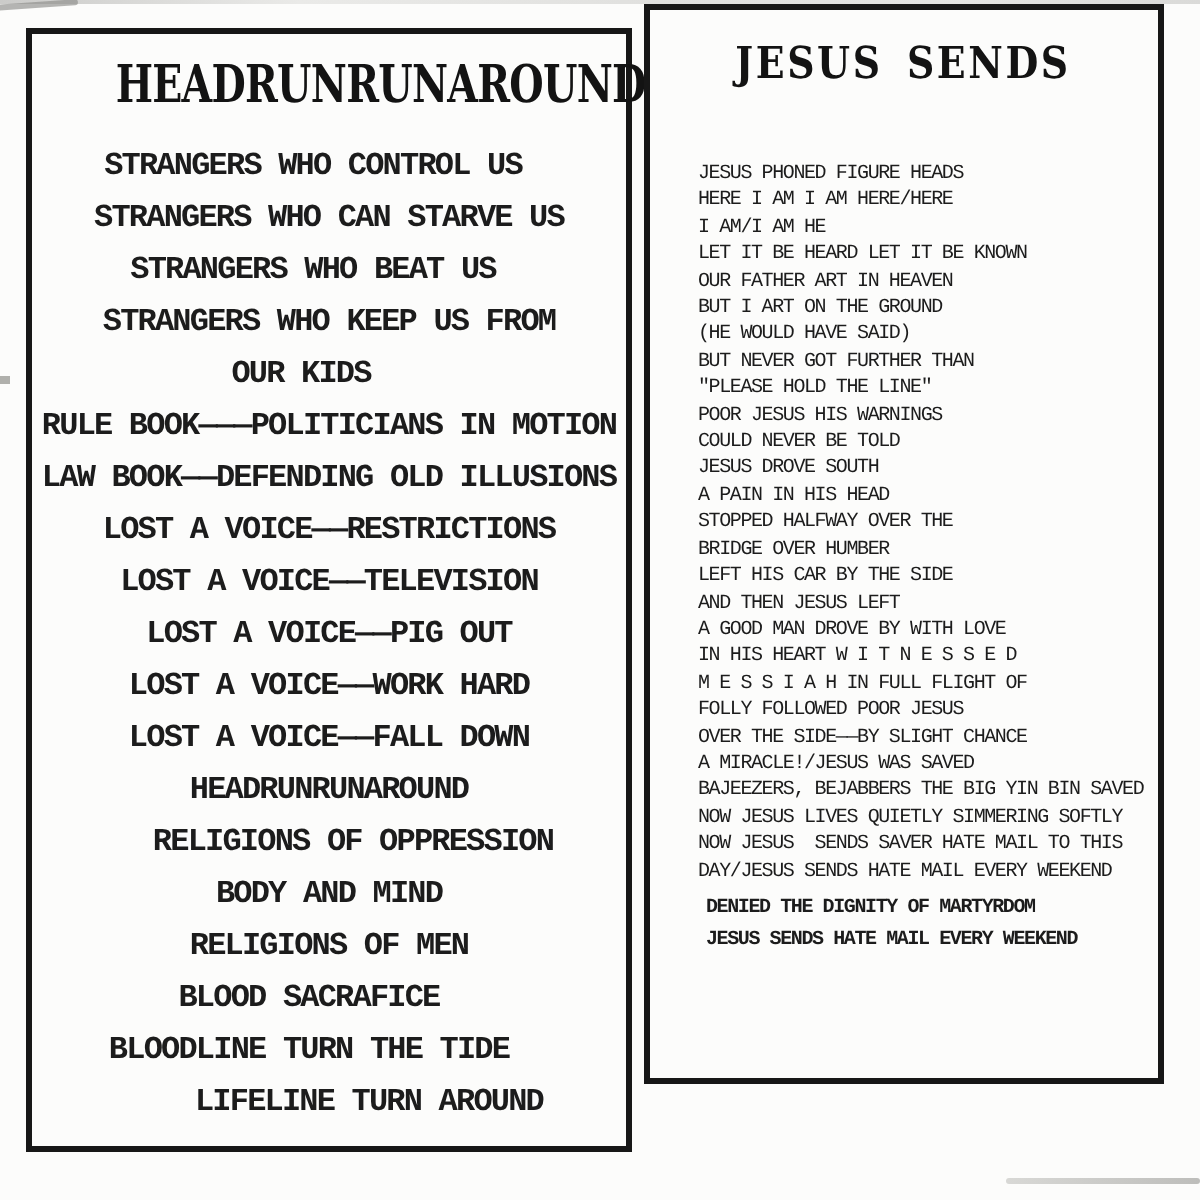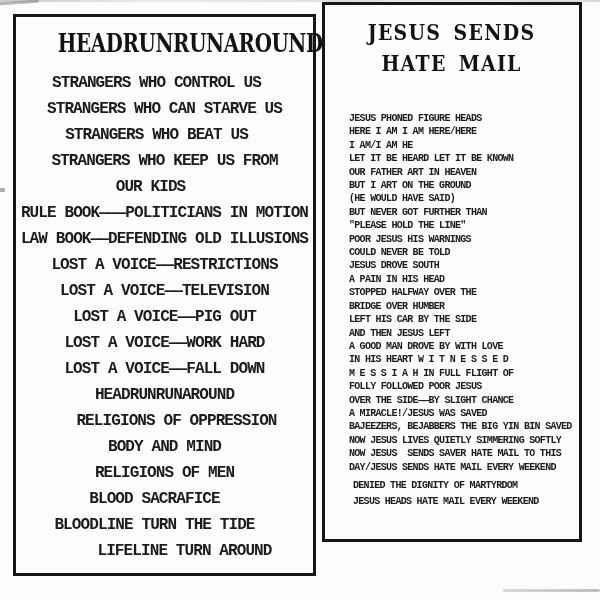--- a/index.html
+++ b/index.html
@@ -47,21 +47,21 @@
   .left-lyrics .line:nth-child(3)  { transform: translateX(-8px); }
   .left-lyrics .line:nth-child(5)  { transform: translateX(-14px); }
   .left-lyrics .line:nth-child(14) { transform: translateX(12px); }
   .left-lyrics .line:nth-child(17) { transform: translateX(-10px); }
   .left-lyrics .line:nth-child(18) { transform: translateX(-10px); }
   .left-lyrics .line:nth-child(19) { transform: translateX(20px); }
 
   
   .right-lyrics {
     margin: 33px 0 0 24px; white-space: pre;
-    font-weight: bold; font-size: 10px; line-height: 13.4px; letter-spacing: -0.7px; color: #1c1c1c;
+    font-weight: normal; font-size: 10px; line-height: 13.4px; letter-spacing: -0.7px; color: #1c1c1c;
   }
   .right-outro {
     margin: 4px 0 0 28px; white-space: pre;
     font-weight: bold; font-size: 10px; line-height: 15.6px; letter-spacing: -0.7px; color: #1c1c1c;
   }
 </style>
 </head>
 <body>
 
 <div class="page">
@@ -76,21 +76,18 @@
       <span class="condense">HEADRUNRUNAROUND</span>
     </h1>
     <div class="left-lyrics"><div class="line">STRANGERS WHO CONTROL US</div><div class="line">STRANGERS WHO CAN STARVE US</div><div class="line">STRANGERS WHO BEAT US</div><div class="line">STRANGERS WHO KEEP US FROM</div><div class="line">OUR KIDS</div><div class="line">RULE BOOK———POLITICIANS IN MOTION</div><div class="line">LAW BOOK——DEFENDING OLD ILLUSIONS</div><div class="line">LOST A VOICE——RESTRICTIONS</div><div class="line">LOST A VOICE——TELEVISION</div><div class="line">LOST A VOICE——PIG OUT</div><div class="line">LOST A VOICE——WORK HARD</div><div class="line">LOST A VOICE——FALL DOWN</div><div class="line">HEADRUNRUNAROUND</div><div class="line">RELIGIONS OF OPPRESSION</div><div class="line">BODY AND MIND</div><div class="line">RELIGIONS OF MEN</div><div class="line">BLOOD SACRAFICE</div><div class="line">BLOODLINE TURN THE TIDE</div><div class="line">LIFELINE TURN AROUND</div></div>
   </section>
 
   <section class="panel panel-right">
     <h1 class="title title-right">
       <div>
         <span class="condense2">JESUS SENDS</span>
       </div>
-      <div>
-        <span class="condense2">HATE MAIL</span>
-      </div>
     </h1>
     <div class="right-lyrics"><div class="line">JESUS PHONED FIGURE HEADS</div><div class="line">HERE I AM I AM HERE/HERE</div><div class="line">I AM/I AM HE</div><div class="line">LET IT BE HEARD LET IT BE KNOWN</div><div class="line">OUR FATHER ART IN HEAVEN</div><div class="line">BUT I ART ON THE GROUND</div><div class="line">(HE WOULD HAVE SAID)</div><div class="line">BUT NEVER GOT FURTHER THAN</div><div class="line">"PLEASE HOLD THE LINE"</div><div class="line">POOR JESUS HIS WARNINGS</div><div class="line">COULD NEVER BE TOLD</div><div class="line">JESUS DROVE SOUTH</div><div class="line">A PAIN IN HIS HEAD</div><div class="line">STOPPED HALFWAY OVER THE</div><div class="line">BRIDGE OVER HUMBER</div><div class="line">LEFT HIS CAR BY THE SIDE</div><div class="line">AND THEN JESUS LEFT</div><div class="line">A GOOD MAN DROVE BY WITH LOVE</div><div class="line">IN HIS HEART W I T N E S S E D</div><div class="line">M E S S I A H IN FULL FLIGHT OF</div><div class="line">FOLLY FOLLOWED POOR JESUS</div><div class="line">OVER THE SIDE——BY SLIGHT CHANCE</div><div class="line">A MIRACLE!/JESUS WAS SAVED</div><div class="line">BAJEEZERS, BEJABBERS THE BIG YIN BIN SAVED</div><div class="line">NOW JESUS LIVES QUIETLY SIMMERING SOFTLY</div><div class="line">NOW JESUS  SENDS SAVER HATE MAIL TO THIS</div><div class="line">DAY/JESUS SENDS HATE MAIL EVERY WEEKEND</div></div>
-    <div class="right-outro"><div class="line">DENIED THE DIGNITY OF MARTYRDOM</div><div class="line">JESUS HEADS HATE MAIL EVERY WEEKEND</div></div>
+    <div class="right-outro"><div class="line">DENIED THE DIGNITY OF MARTYRDOM</div><div class="line">JESUS SENDS HATE MAIL EVERY WEEKEND</div></div>
   </section>
 
 </div>
 
 </body></html>

